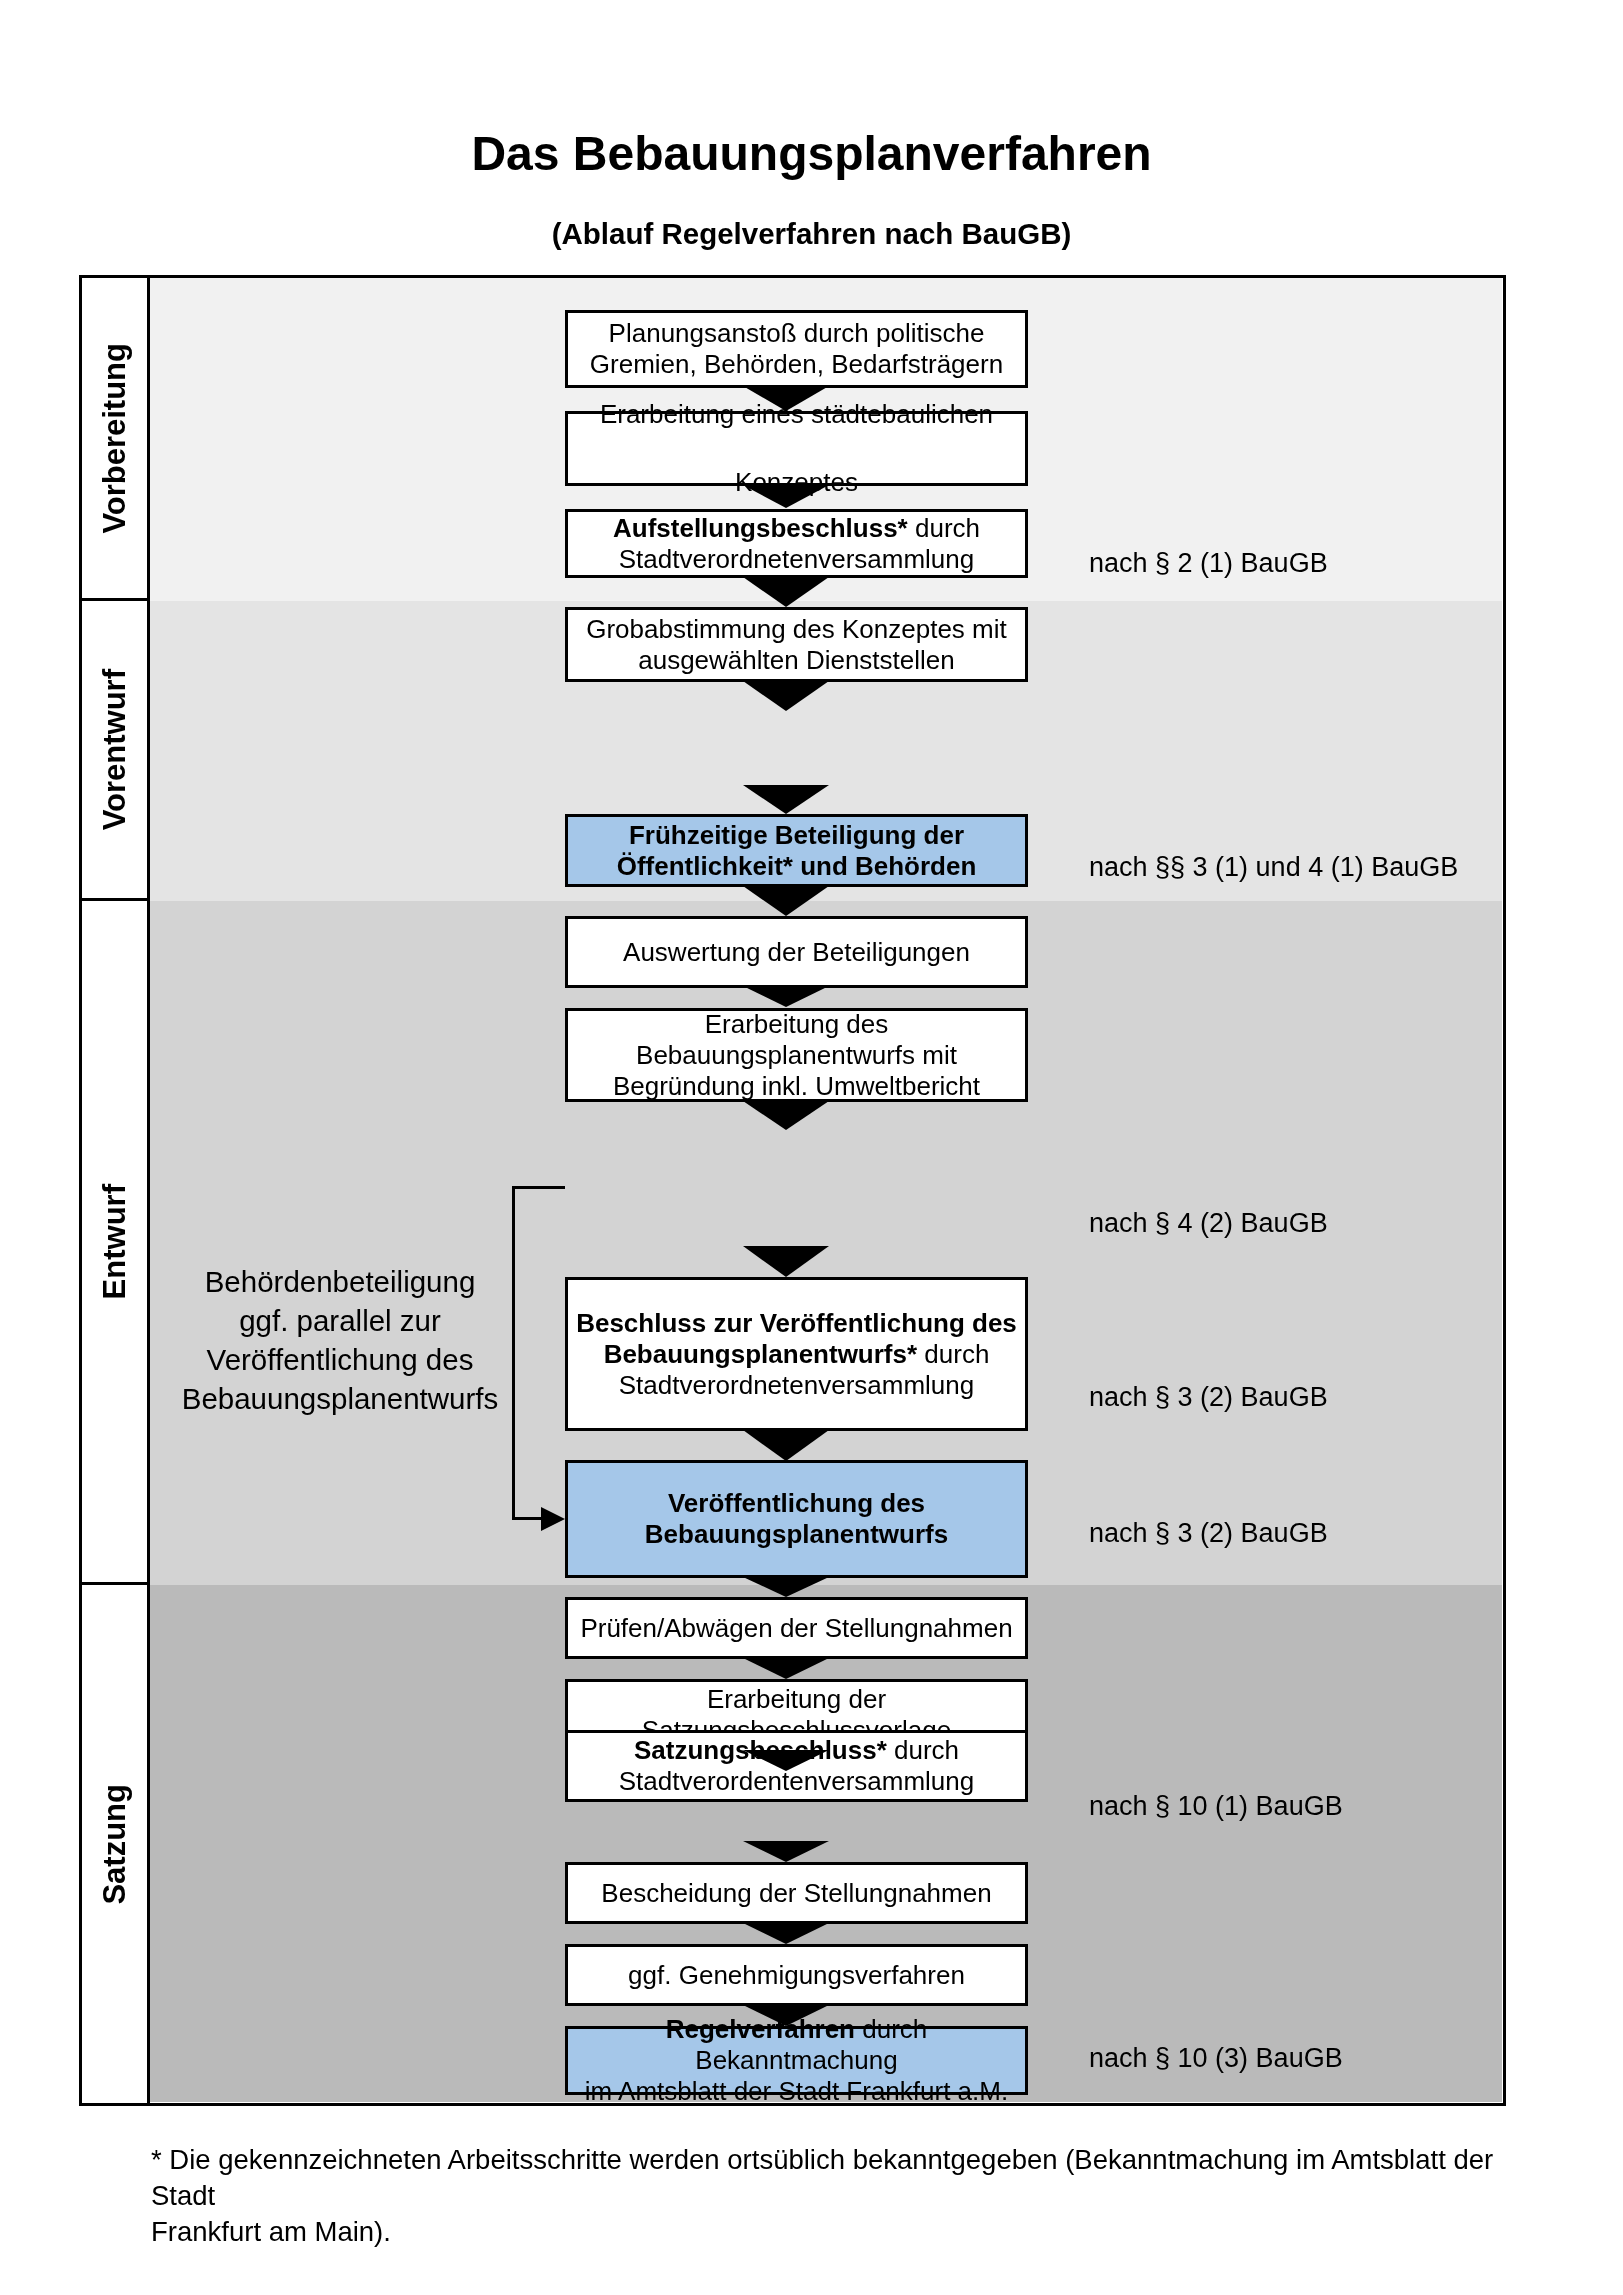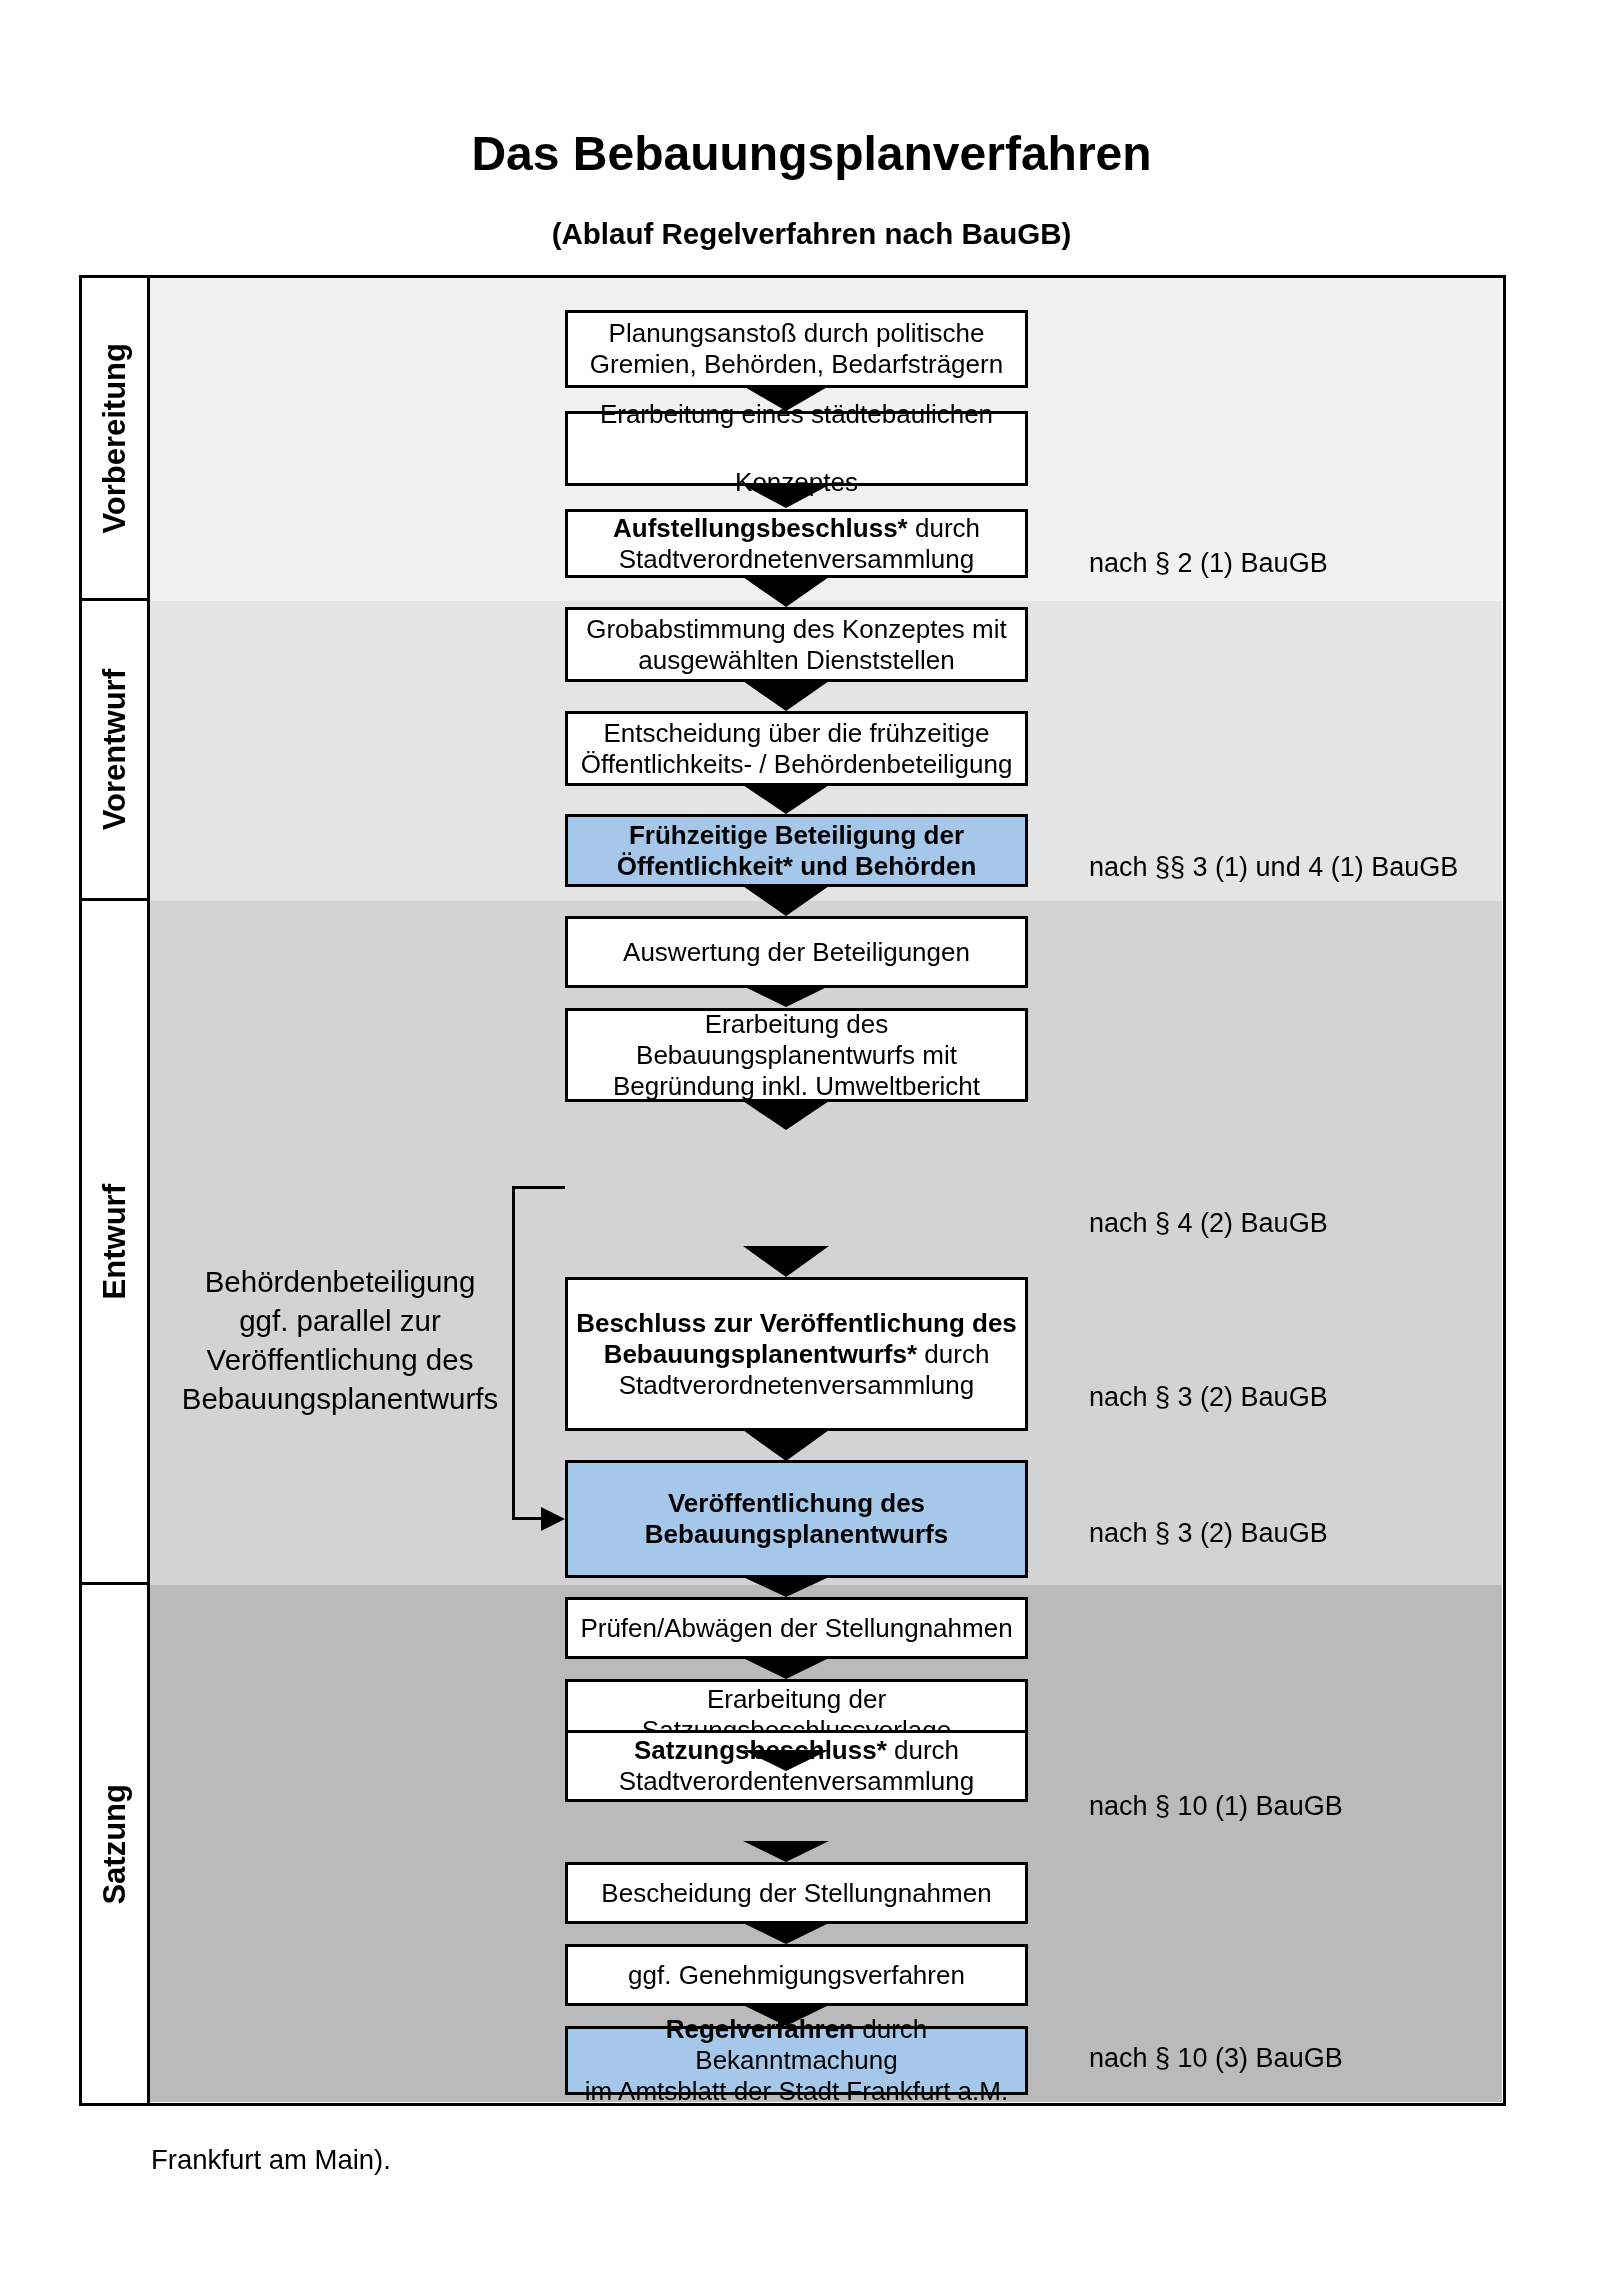--- a/index.html
+++ b/index.html
@@ -98,24 +98,20 @@
       <div><span>Konzeptes</span></div>
     </div>
   <div class="fbox" style="top:509px;height:69px;">
       <div><span class="b">Aufstellungsbeschluss*</span><span> durch</span></div>
       <div><span>Stadtverordnetenversammlung</span></div>
     </div>
   <div class="fbox" style="top:607px;height:75px;">
       <div><span>Grobabstimmung des Konzeptes mit</span></div>
       <div><span>ausgewählten Dienststellen</span></div>
     </div>
-  <div class="fbox" style="top:711px;height:75px;">
-      <div><span>Entscheidung über die frühzeitige</span></div>
-      <div><span>Öffentlichkeits- / Behördenbeteiligung</span></div>
-    </div>
   <div class="fbox blue" style="top:814px;height:73px;">
       <div><span class="b">Frühzeitige Beteiligung der</span></div>
       <div><span class="b">Öffentlichkeit* und Behörden</span></div>
     </div>
   <div class="fbox" style="top:916px;height:72px;">
       <div><span>Auswertung der Beteiligungen</span></div>
     </div>
   <div class="fbox" style="top:1008px;height:94px;">
       <div><span>Erarbeitung des</span></div>
       <div><span>Bebauungsplanentwurfs mit</span></div>
@@ -182,17 +178,18 @@
     <div>ggf. parallel zur</div>
     <div>Veröffentlichung des</div>
     <div>Bebauungsplanentwurfs</div>
   </div>
   <div class="conn conn-top"></div>
   <div class="conn conn-vert"></div>
   <div class="conn conn-bottom"></div>
   <div class="conn-arrowhead"></div>
 
   <div class="footnote">
+    <div>* Die gekennzeichneten Arbeitsschritte werden ortsüblich bekanntgegeben (Bekanntmachung im Amtsblatt  der Stadt</div>
     <div>Frankfurt am Main).</div>
   </div>
 
 </div>
 
 
 </body></html>

